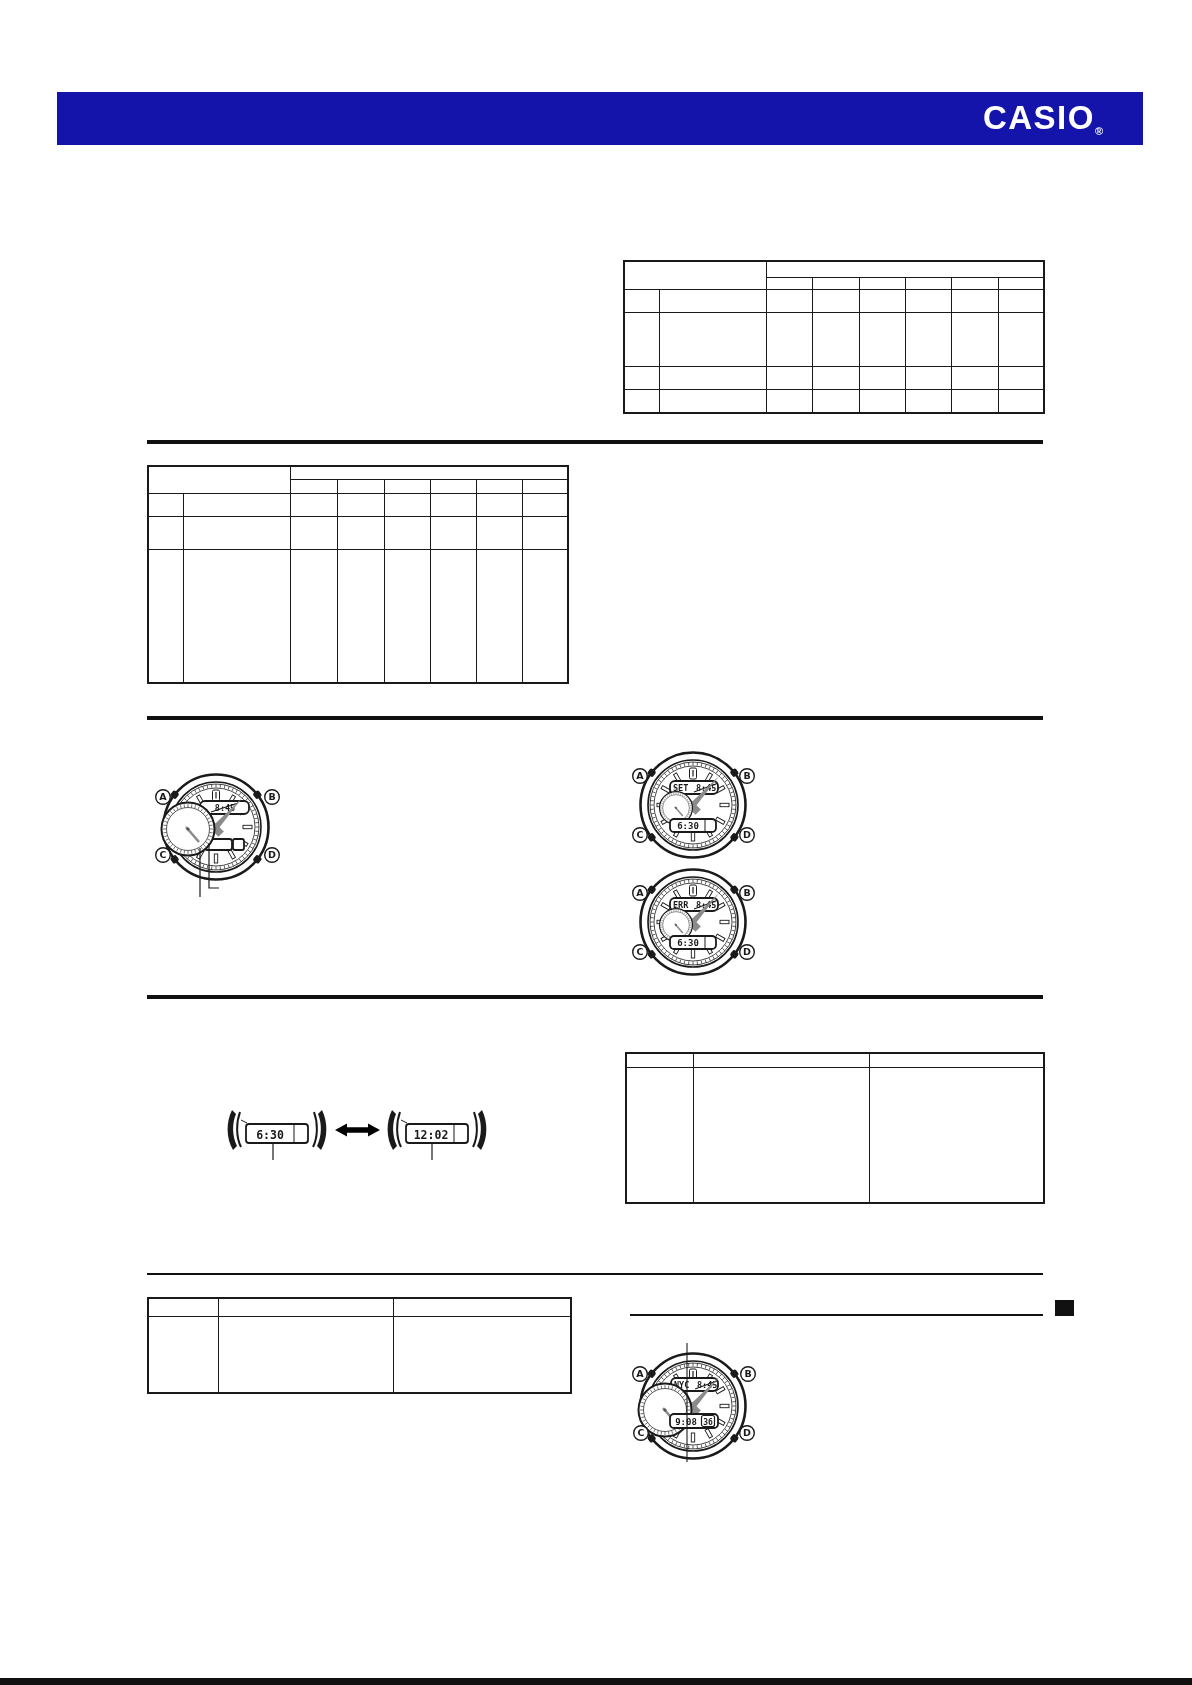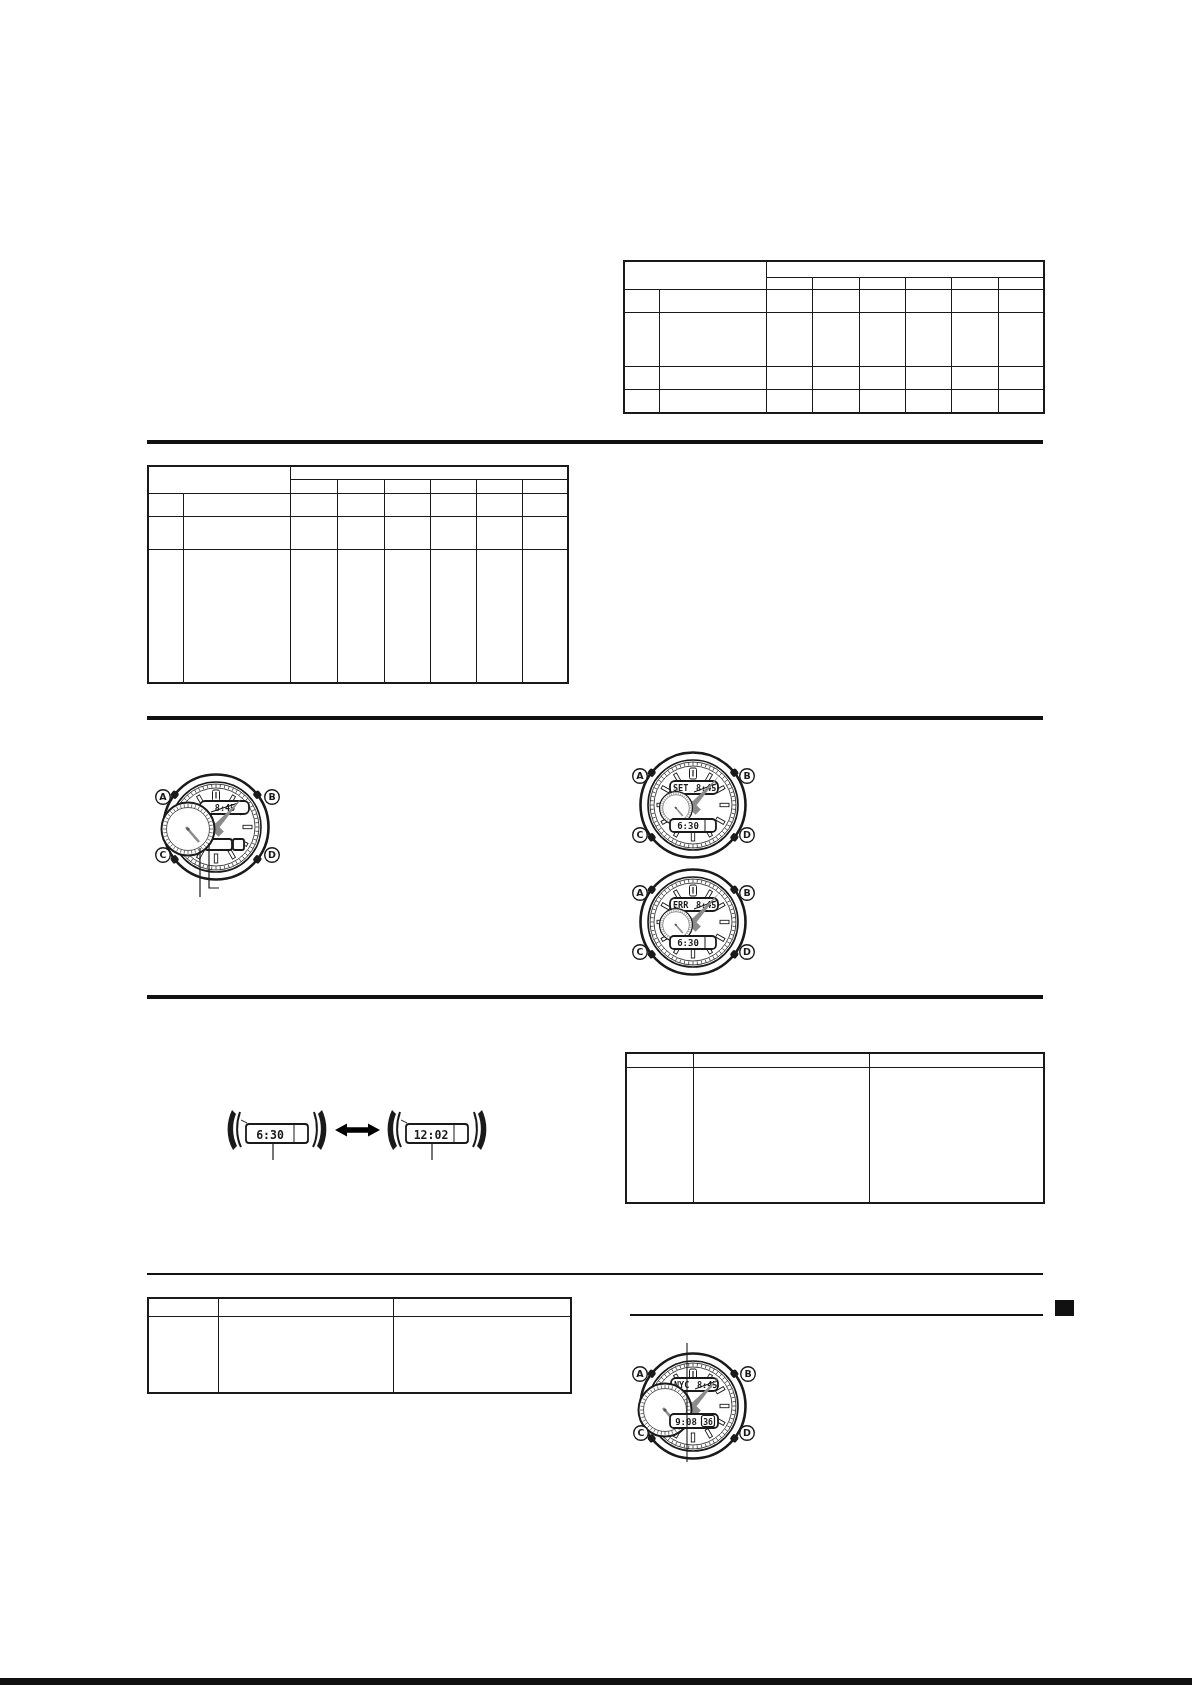--- a/index.html
+++ b/index.html
@@ -20,20 +20,23 @@
   .btn{fill:#fff;stroke:#1a1a1a;stroke-width:1.4;}
   .btxt{font:bold 9.5px "DejaVu Sans",sans-serif;text-anchor:middle;fill:#1a1a1a;}
   .strike{stroke:#1a1a1a;stroke-width:1.1;}
   .callout{stroke:#1a1a1a;stroke-width:1.2;fill:none;}
 </style>
 </head>
 <body>
 
 <div class="page">
 
+  <div class="header-bar">
+    <div class="logo"><span>CASIO</span><sup>®</sup></div>
+  </div>
 
   <div class="rule" style="left:147px;top:440px;width:896px;height:4px;"></div>
   <div class="rule" style="left:147px;top:716px;width:896px;height:4px;"></div>
   <div class="rule" style="left:147px;top:995px;width:896px;height:4px;"></div>
   <div class="rule" style="left:147px;top:1273px;width:896px;height:2px;"></div>
   <div class="rule" style="left:630px;top:1314px;width:413px;height:2px;"></div>
   <div class="rule" style="left:1055px;top:1300px;width:19px;height:16px;"></div>
   <div class="rule" style="left:0px;top:1678px;width:1192px;height:7px;"></div>
 
   <table class="grid" style="left:623px;top:260px;width:420px;">

